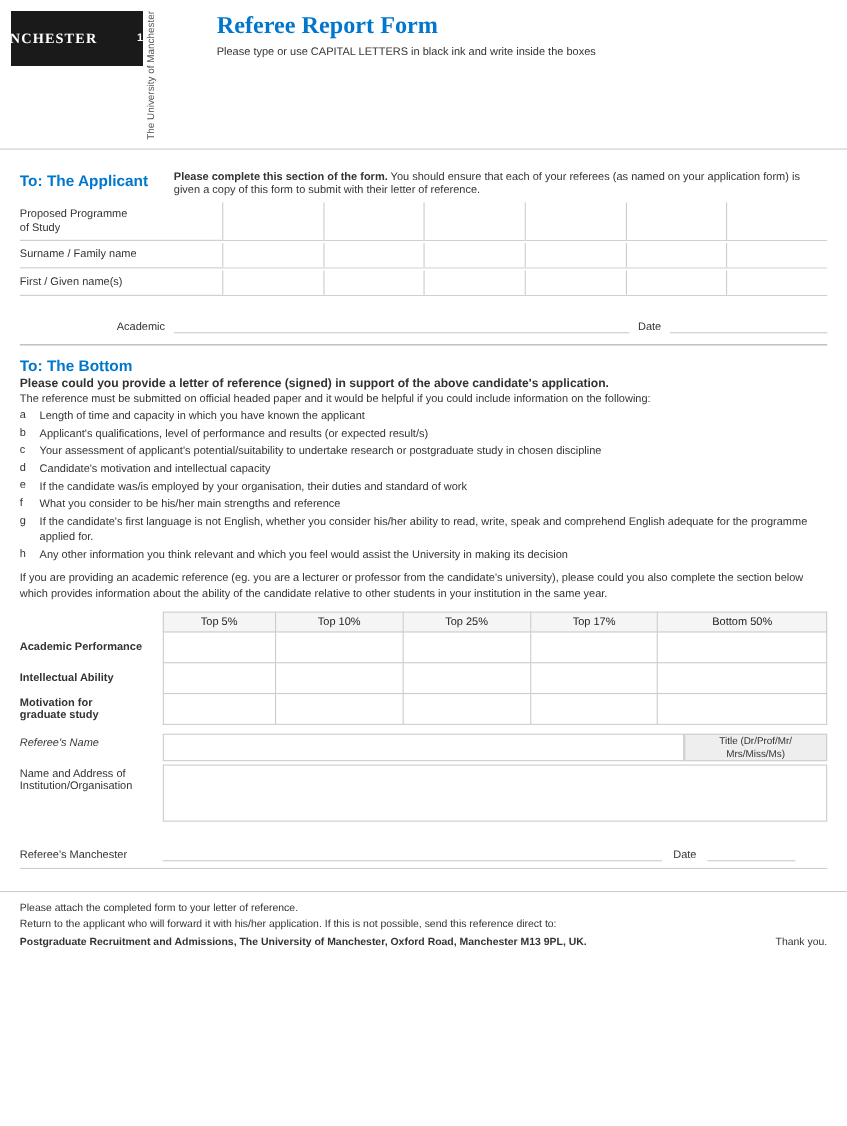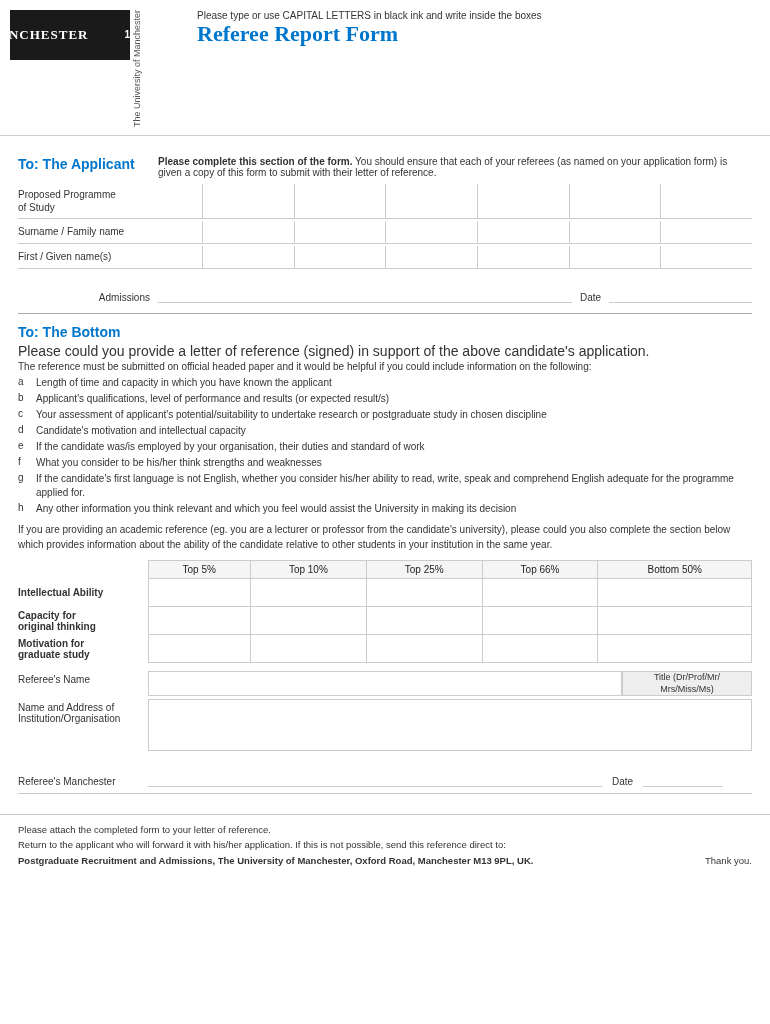--- a/index.html
+++ b/index.html
@@ -237,22 +237,22 @@
 
   <div class="header-area" style="display:flex; align-items:flex-start; padding:10px 18px 8px 10px; border-bottom:1px solid #ccc;">
     <div style="display:flex; align-items:flex-start;">
       <div class="logo-box">
         <span style="font-size:13px; letter-spacing:1px; font-family:'Times New Roman',serif; color:#fff; font-weight:bold; text-transform:uppercase;">MANCHESTER</span>
         <span style="font-size:10px; letter-spacing:2px; color:#fff;">1824</span>
       </div>
       <div style="writing-mode:vertical-rl; transform:rotate(180deg); font-size:9px; color:#555; padding-left:5px; white-space:nowrap; margin-left:2px;">The University of Manchester</div>
     </div>
     <div style="flex:1; padding-left:50px;">
+      <div style="color:#0077cc; font-size:22px; font-weight:bold; font-family:'Times New Roman',serif; margin-bottom:6px;">Referee Report Form</div>
       <div style="font-size:10px; color:#333;">Please type or use CAPITAL LETTERS in black ink and write inside the boxes</div>
-      <div style="color:#0077cc; font-size:22px; font-weight:bold; font-family:'Times New Roman',serif; margin-bottom:6px;">Referee Report Form</div>
     </div>
   </div>
 
   <div class="content">
 
     <div class="section applicant-section" style="margin-top:10px;">
       <div class="section-header-row">
         <div class="section-label">To: The Applicant</div>
         <div class="section-instruction">
           <b>Please complete this section of the form.</b><span> You should ensure that each of your referees (as named on your application form) is given a copy of this form to submit with their letter of reference.</span>
@@ -292,36 +292,36 @@
           <div style="flex:1; border-right:1px solid #ccc;"></div>
           <div style="flex:1; border-right:1px solid #ccc;"></div>
           <div style="flex:1; border-right:1px solid #ccc;"></div>
           <div style="flex:1; border-right:1px solid #ccc;"></div>
           <div style="flex:1;"></div>
         </div>
       </div>
 
       <div style="display:flex; margin-top:6px; align-items:flex-end;">
         <div style="width:140px; flex-shrink:0; display:flex; justify-content:flex-end; padding-right:8px;">
-          <span style="font-size:10px; color:#333;">Admissions</span>
+          <span style="font-size:10px; color:#333;">Academic</span>
         </div>
         <div style="flex:1; border-bottom:1px solid #ccc; min-height:28px;"></div>
         <div style="display:flex; align-items:flex-end; min-width:180px;">
           <span style="font-size:10px; color:#333; padding:0 8px;">Date</span>
           <div style="flex:1; border-bottom:1px solid #ccc; min-height:28px; width:100px;"></div>
         </div>
       </div>
 
     </div>
 
     <hr class="h-divider">
 
     <div class="section referee-section">
       <div style="font-size:14px; font-weight:bold; color:#0077cc; margin-bottom:3px;">To: The Bottom</div>
-      <div style="font-size:14px; font-weight:normal; color:#333; margin-bottom:2px;">Please could you provide a letter of reference (signed) in support of the above candidate's application.</div>
+      <div style="font-size:11px; font-weight:bold; color:#333; margin-bottom:2px;">Please could you provide a letter of reference (signed) in support of the above candidate's application.</div>
       <div style="font-size:10px; color:#333; margin-bottom:4px;">The reference must be submitted on official headed paper and it would be helpful if you could include information on the following:</div>
 
       <div class="referee-list">
         <div class="referee-list-item">
           <span class="list-letter">a</span>
           <span class="list-text">Length of time and capacity in which you have known the applicant</span>
         </div>
         <div class="referee-list-item">
           <span class="list-letter">b</span>
           <span class="list-text">Applicant's qualifications, level of performance and results (or expected result/s)</span>
@@ -333,75 +333,75 @@
         <div class="referee-list-item">
           <span class="list-letter">d</span>
           <span class="list-text">Candidate's motivation and intellectual capacity</span>
         </div>
         <div class="referee-list-item">
           <span class="list-letter">e</span>
           <span class="list-text">If the candidate was/is employed by your organisation, their duties and standard of work</span>
         </div>
         <div class="referee-list-item">
           <span class="list-letter">f</span>
-          <span class="list-text">What you consider to be his/her think strengths and weaknesses</span>
+          <span class="list-text">What you consider to be his/her main strengths and reference</span>
         </div>
         <div class="referee-list-item">
           <span class="list-letter">g</span>
           <span class="list-text">If the candidate's first language is not English, whether you consider his/her ability to read, write, speak and comprehend English adequate for the programme applied for.</span>
         </div>
         <div class="referee-list-item">
           <span class="list-letter">h</span>
           <span class="list-text">Any other information you think relevant and which you feel would assist the University in making its decision</span>
         </div>
       </div>
 
       <div class="academic-note">If you are providing an academic reference (eg. you are a lecturer or professor from the candidate's university), please could you also complete the section below which provides information about the ability of the candidate relative to other students in your institution in the same year.</div>
 
       <table class="rating-table">
         <thead>
           <tr>
             <th class="label-col"></th>
             <th>Top 5%</th>
             <th>Top 10%</th>
             <th>Top 25%</th>
-            <th>Top 66%</th>
+            <th>Top 17%</th>
             <th>Bottom 50%</th>
           </tr>
         </thead>
         <tbody>
           <tr>
-            <td class="label-cell">Intellectual Ability</td>
+            <td class="label-cell">Academic Performance</td>
             <td></td>
             <td></td>
             <td></td>
             <td></td>
             <td></td>
           </tr>
           <tr>
-            <td class="label-cell" style="font-size:10px; font-weight:bold; color:#333;">Capacity for<br>original thinking</td>
+            <td class="label-cell">Intellectual Ability</td>
             <td></td>
             <td></td>
             <td></td>
             <td></td>
             <td></td>
           </tr>
           <tr>
             <td class="label-cell" style="font-size:10px; font-weight:bold; color:#333;">Motivation for<br>graduate study</td>
             <td></td>
             <td></td>
             <td></td>
             <td></td>
             <td></td>
           </tr>
         </tbody>
       </table>
 
       <div style="display:flex; align-items:stretch; margin-bottom:3px;">
-        <div style="width:130px; flex-shrink:0; font-size:10px; color:#333; padding:3px 6px 3px 0;">Referee's Name</div>
+        <div style="width:130px; flex-shrink:0; font-size:10px; color:#333; padding:3px 6px 3px 0;font-style:italic;">Referee's Name</div>
         <div style="flex:1; border:1px solid #ccc; min-height:22px;"></div>
         <div style="width:130px; flex-shrink:0; border:1px solid #ccc; min-height:22px; display:flex; align-items:center; justify-content:center; font-size:9px; color:#333; text-align:center; background:#eee; line-height:1.3;">
           <span style="white-space:pre-line;">Title (Dr/Prof/Mr/
 Mrs/Miss/Ms)</span>
         </div>
       </div>
 
       <div style="display:flex; align-items:stretch; margin-bottom:6px;">
         <div style="width:130px; flex-shrink:0; font-size:10px; color:#333; padding:3px 6px 3px 0; white-space:pre-line;">Name and Address of
 Institution/Organisation</div>

